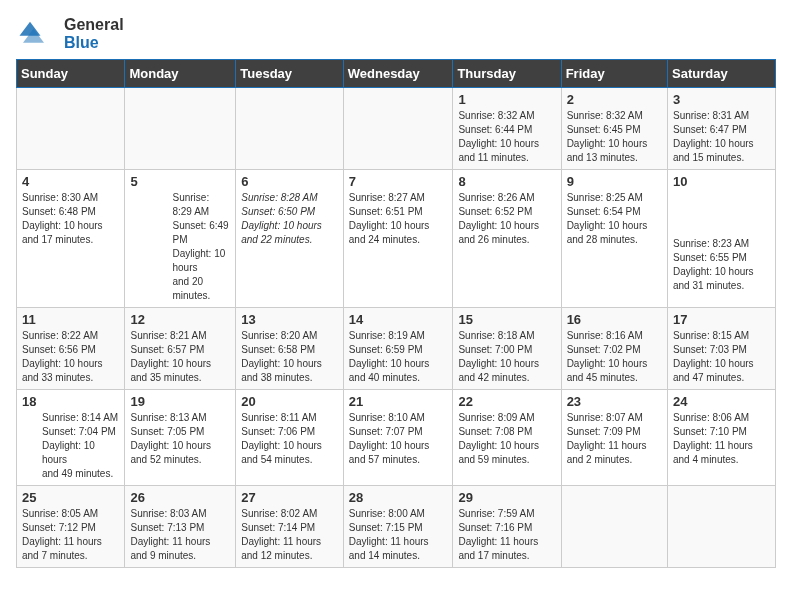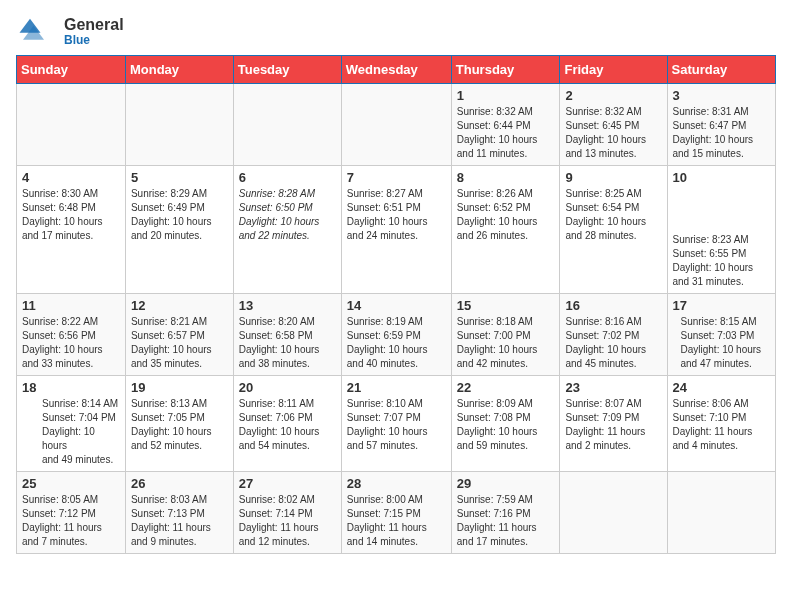--- a/index.html
+++ b/index.html
@@ -37,21 +37,21 @@
     .calendar-subtitle {
       font-size: 16px;
       color: #555;
     }
     table {
       width: 100%;
       border-collapse: collapse;
       font-size: 11px;
     }
     thead tr th {
-      background-color: #ef4444;
+      background-color: #404040;
       color: #fff;
       padding: 6px 4px;
       text-align: left;
       font-size: 13px;
       font-weight: bold;
       border: 1px solid #1a6fb5;
     }
     tbody tr td {
       border: 1px solid #ccc;
       padding: 4px 5px;
@@ -85,21 +85,21 @@
 <body>
 
 <div class="header-section">
   <div class="logo">
     <svg class="logo-icon" viewBox="0 0 32 32" xmlns="http://www.w3.org/2000/svg">
     <polygon points="16,2 28,18 4,18" fill="#1a6fb5" opacity="0.85"></polygon>
     <polygon points="20,10 32,26 8,26" fill="#1a6fb5" opacity="0.5"></polygon>
   </svg>
     <div>
       <div style="font-size:16px;font-weight:bold;color:#333;line-height:1.1;">General</div>
-      <div style="font-size:12px;font-weight:bold;color:#1a6fb5;line-height:1.1;">Blue</div>
+      <div style="font-size:16px;font-weight:bold;color:#1a6fb5;line-height:1.1;">Blue</div>
     </div>
   </div>
   <div class="title-block">
     <div class="calendar-title"></div>
     <div class="calendar-subtitle"></div>
   </div>
 </div>
 
 <table>
   <thead>
@@ -144,21 +144,21 @@
       <tr>
         <td>
           <span class="day-number">4</span>
           <div class="day-info" style="white-space: pre-line;">Sunrise: 8:30 AM
 Sunset: 6:48 PM
 Daylight: 10 hours
 and 17 minutes.</div>
         </td>
         <td>
           <span class="day-number">5</span>
-          <div class="day-info" style="white-space: pre-line;">Sunrise: 8:29 AM
+          <div class="day-info" style="white-space: pre-line; margin-left: 42px;">Sunrise: 8:29 AM
 Sunset: 6:49 PM
 Daylight: 10 hours
 and 20 minutes.</div>
         </td>
         <td>
           <span class="day-number">6</span>
           <div class="day-info" style="white-space: pre-line; font-style: italic;">Sunrise: 8:28 AM
 Sunset: 6:50 PM
 Daylight: 10 hours
 and 22 minutes.</div>
@@ -230,21 +230,21 @@
         </td>
         <td>
           <span class="day-number">16</span>
           <div class="day-info" style="white-space: pre-line;">Sunrise: 8:16 AM
 Sunset: 7:02 PM
 Daylight: 10 hours
 and 45 minutes.</div>
         </td>
         <td>
           <span class="day-number">17</span>
-          <div class="day-info" style="white-space: pre-line; margin-left: 8px;">Sunrise: 8:15 AM
+          <div class="day-info" style="white-space: pre-line;">Sunrise: 8:15 AM
 Sunset: 7:03 PM
 Daylight: 10 hours
 and 47 minutes.</div>
         </td>
       </tr>
       <tr>
         <td>
           <span class="day-number">18</span>
           <div class="day-info" style="white-space: pre-line; margin-left: 20px;">Sunrise: 8:14 AM
 Sunset: 7:04 PM

